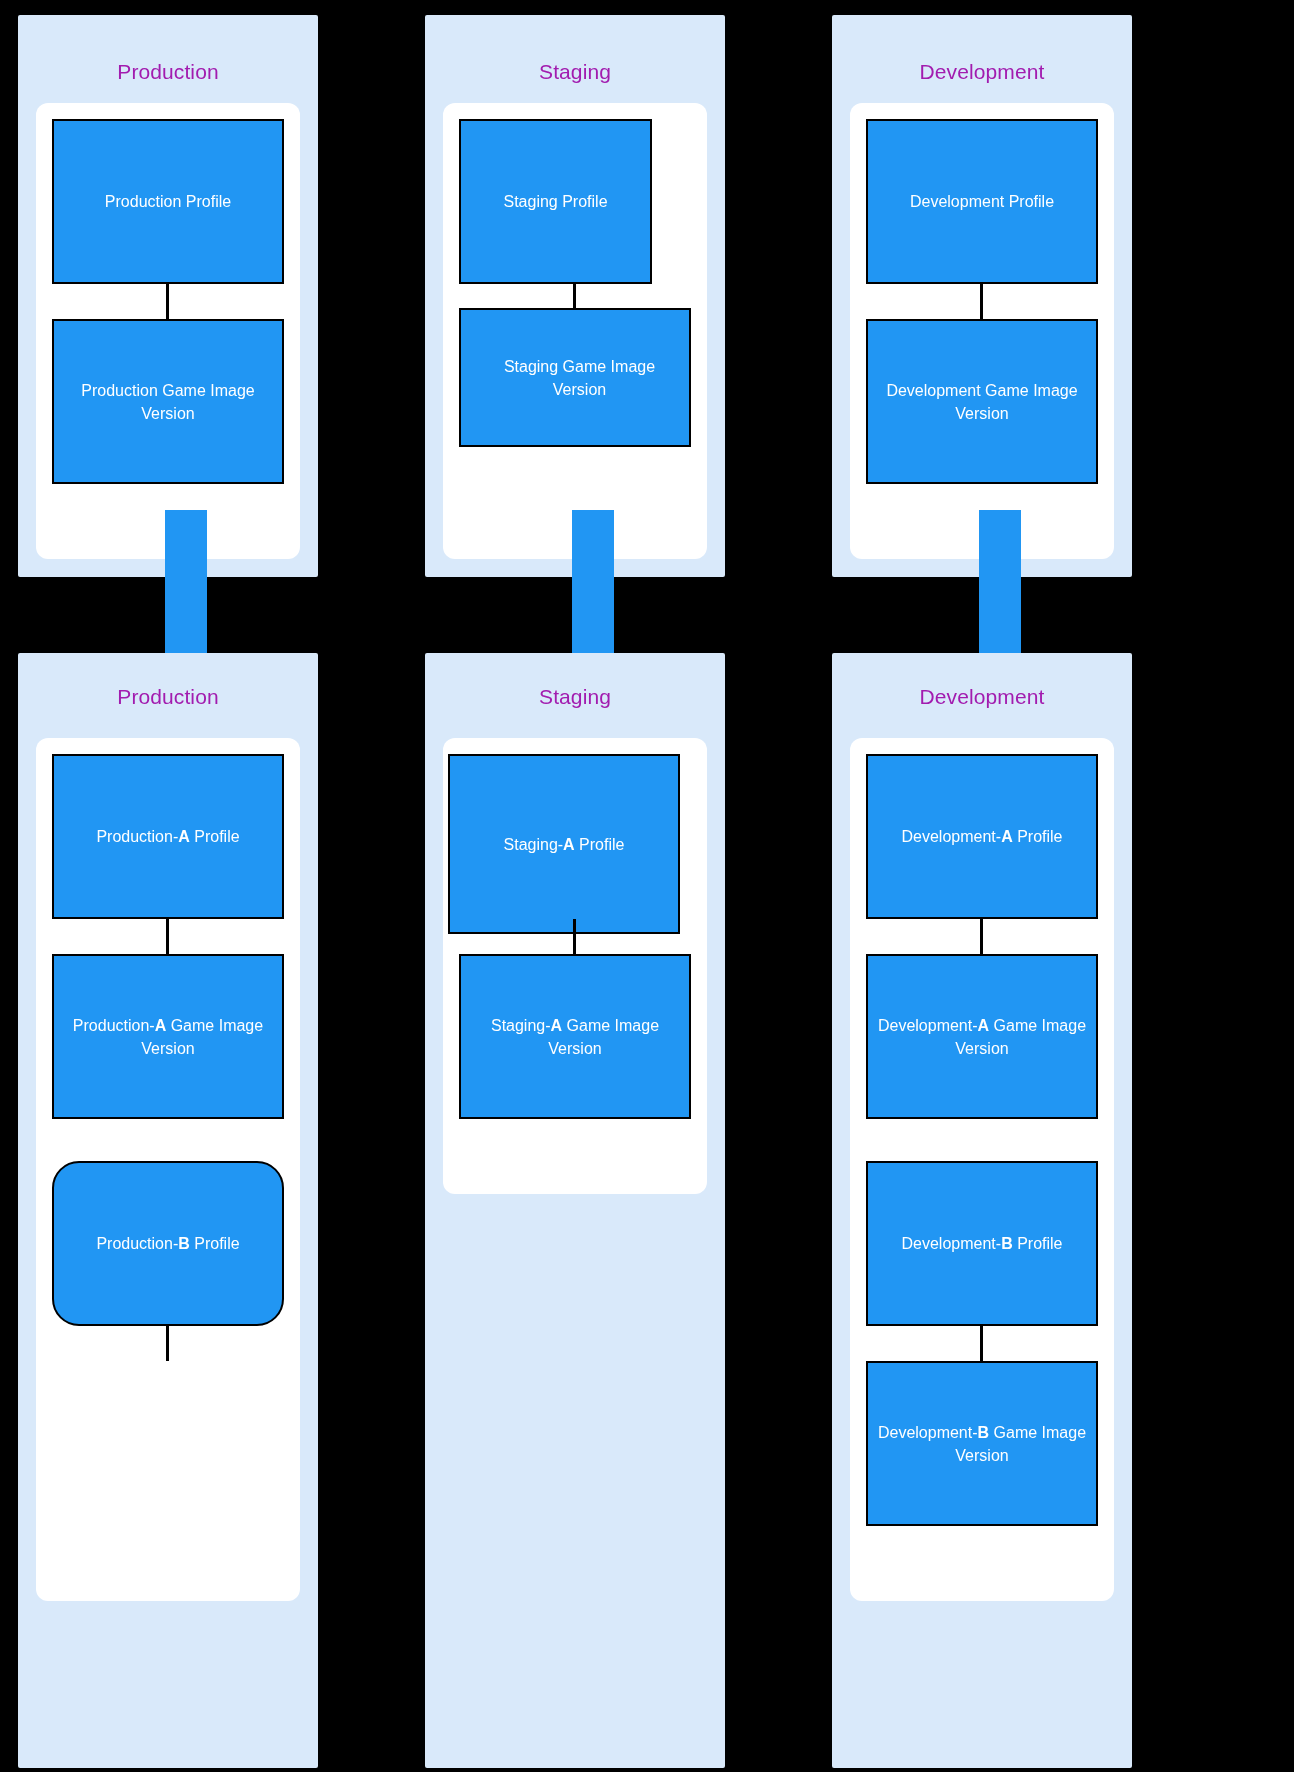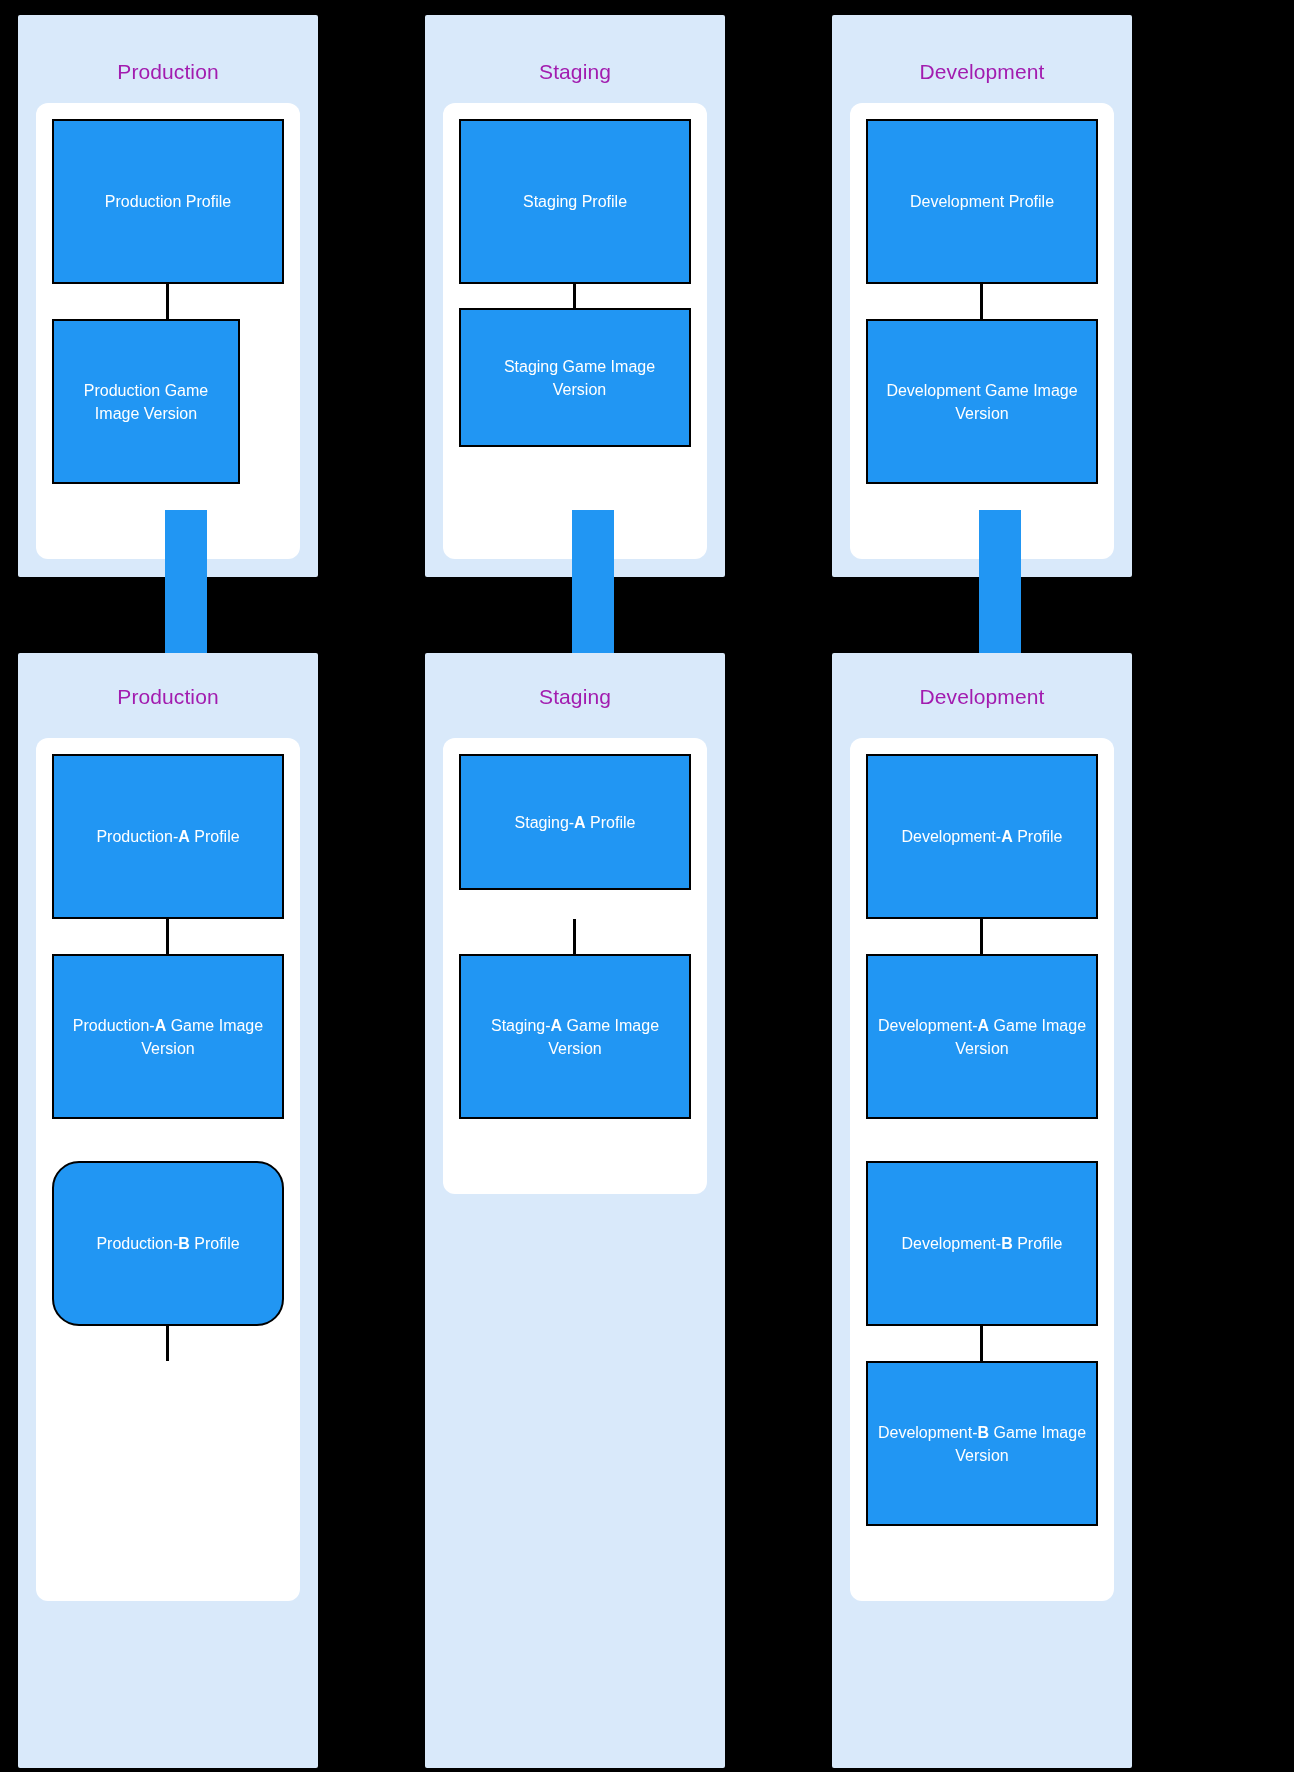--- a/index.html
+++ b/index.html
@@ -83,30 +83,30 @@
 
 <div class="canvas">
 
   <div class="env" style="left:18px;top:15px;width:300px;height:562px;">
     <div class="env-title" style="top:44px;">Production</div>
     <div class="card" style="left:18px;top:88px;width:264px;height:456px;">
       <div class="node" style="left:16px;top:16px;width:232px;height:165px;">
         <span>Production Profile</span>
       </div>
       <div class="connector" style="left:130px;top:181px;height:35px;"></div>
-      <div class="node" style="left:16px;top:216px;width:188px;height:165px;">
+      <div class="node" style="left:16px;top:216px;width:232px;height:165px;">
         <span>Production Game Image Version</span>
       </div>
     </div>
   </div>
 
   <div class="env" style="left:425px;top:15px;width:300px;height:562px;">
     <div class="env-title" style="top:44px;">Staging</div>
     <div class="card" style="left:18px;top:88px;width:264px;height:456px;">
-      <div class="node" style="left:16px;top:16px;width:232px;height:165px;">
+      <div class="node" style="left:16px;top:16px;width:193px;height:165px;">
         <span>Staging Profile</span>
       </div>
       <div class="connector" style="left:130px;top:181px;height:35px;"></div>
       <div class="node" style="left:16px;top:205px;width:232px;height:139px;padding-left:17px;">
         <span>Staging Game Image Version</span>
       </div>
     </div>
   </div>
 
   <div class="env" style="left:832px;top:15px;width:300px;height:562px;">
@@ -161,21 +161,21 @@
         </span>
       </div>
       <div class="connector" style="left:130px;top:181px;height:35px;"></div>
     </div>
   </div>
 
   <div class="env" style="left:425px;top:653px;width:300px;height:1115px;">
     <div class="env-title" style="top:31px;">Staging</div>
 
     <div class="card" style="left:18px;top:85px;width:264px;height:456px;">
-      <div class="node" style="left:16px;top:16px;width:232px;height:136px;">
+      <div class="node" style="left:5px;top:16px;width:232px;height:180px;">
         <span>
           <span>Staging-</span><b>A</b><span> Profile</span>
         </span>
       </div>
       <div class="connector" style="left:130px;top:181px;height:35px;"></div>
       <div class="node" style="left:16px;top:216px;width:232px;height:165px;">
         <span>
           <span>Staging-</span><b>A</b><span> Game Image Version</span>
         </span>
       </div>

